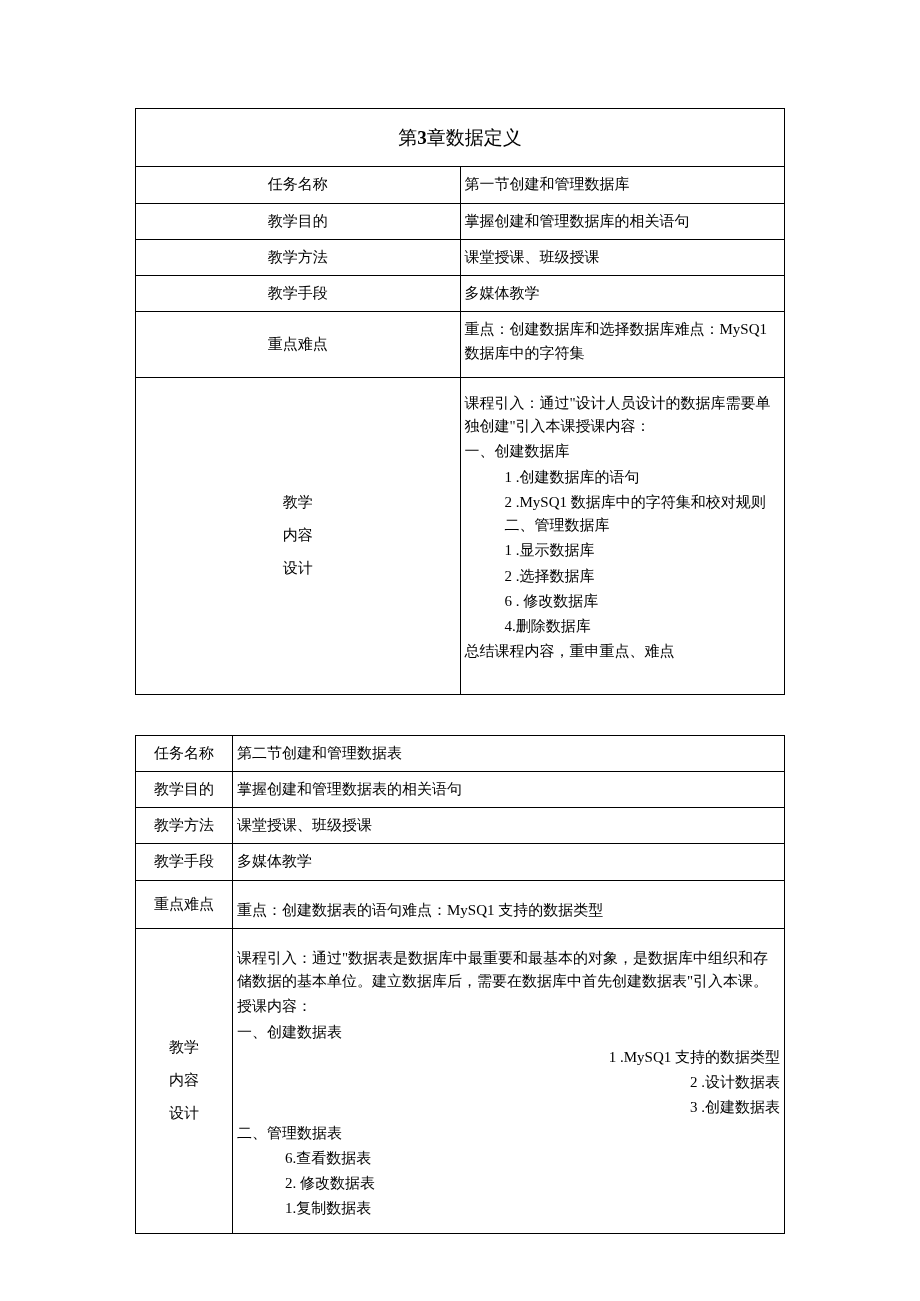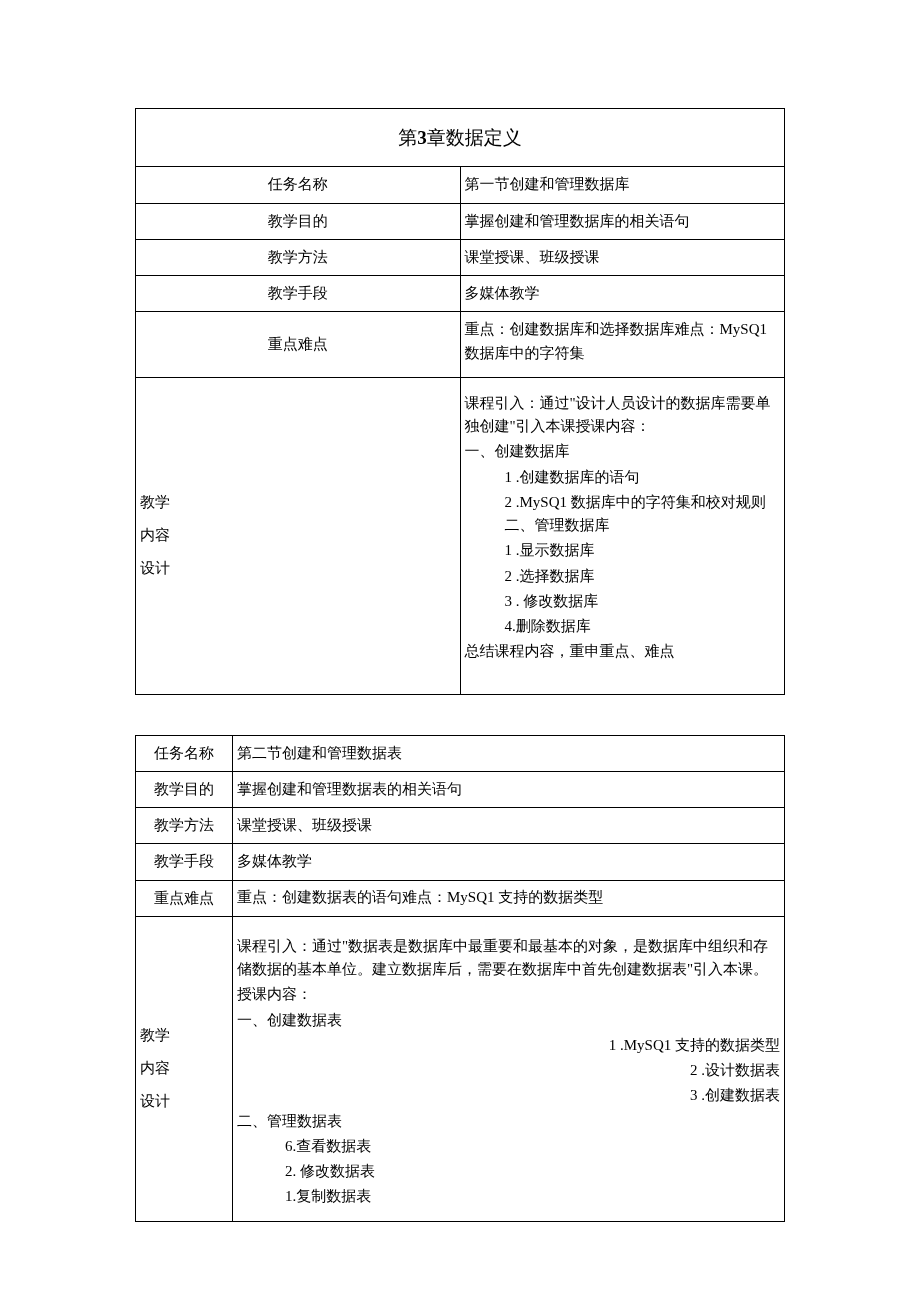--- a/index.html
+++ b/index.html
@@ -36,41 +36,41 @@
     font-family: "Times New Roman", serif;
     font-weight: bold;
   }
   .label-col {
     width: 88px;
     text-align: center;
   }
   .label-stack {
     display: flex;
     flex-direction: column;
-    align-items: flex-start;
+    align-items: center;
     justify-content: space-around;
     line-height: 2.2;
     padding: 20px 0;
   }
   .content-block {
     padding: 4px 0;
   }
   .content-block .line {
     margin: 2px 0;
   }
   .indent1 { padding-left: 0; }
   .indent2 { padding-left: 40px; }
   .indent3 { padding-left: 48px; }
   .indent2b { padding-left: 44px; text-align: right; }
   .gap { margin-top: 40px; }
   .keypoint {
     padding-bottom: 12px;
   }
   .keypoint-top {
-    padding-top: 5px;
+    padding-top: 18px;
   }
   .content-tall {
     padding-top: 8px;
     padding-bottom: 24px;
   }
   .task-cell {
     padding-top: 14px;
     padding-bottom: 14px;
   }
 </style>
@@ -115,21 +115,21 @@
         </div>
       </td>
       <td class="content-tall">
         <div class="content-block">
           <div class="line indent1">课程引入：通过"设计人员设计的数据库需要单独创建"引入本课授课内容：</div>
           <div class="line indent1">一、创建数据库</div>
           <div class="line indent2">1 .创建数据库的语句</div>
           <div class="line indent2">2 .MySQ1 数据库中的字符集和校对规则二、管理数据库</div>
           <div class="line indent2">1 .显示数据库</div>
           <div class="line indent2">2 .选择数据库</div>
-          <div class="line indent2">3 . 修改数据库</div>
+          <div class="line indent2">6 . 修改数据库</div>
           <div class="line indent2">4.删除数据库</div>
           <div class="line indent1">总结课程内容，重申重点、难点</div>
         </div>
       </td>
     </tr>
   </tbody>
     </table>
 
   <table class="gap">
     <tbody>

